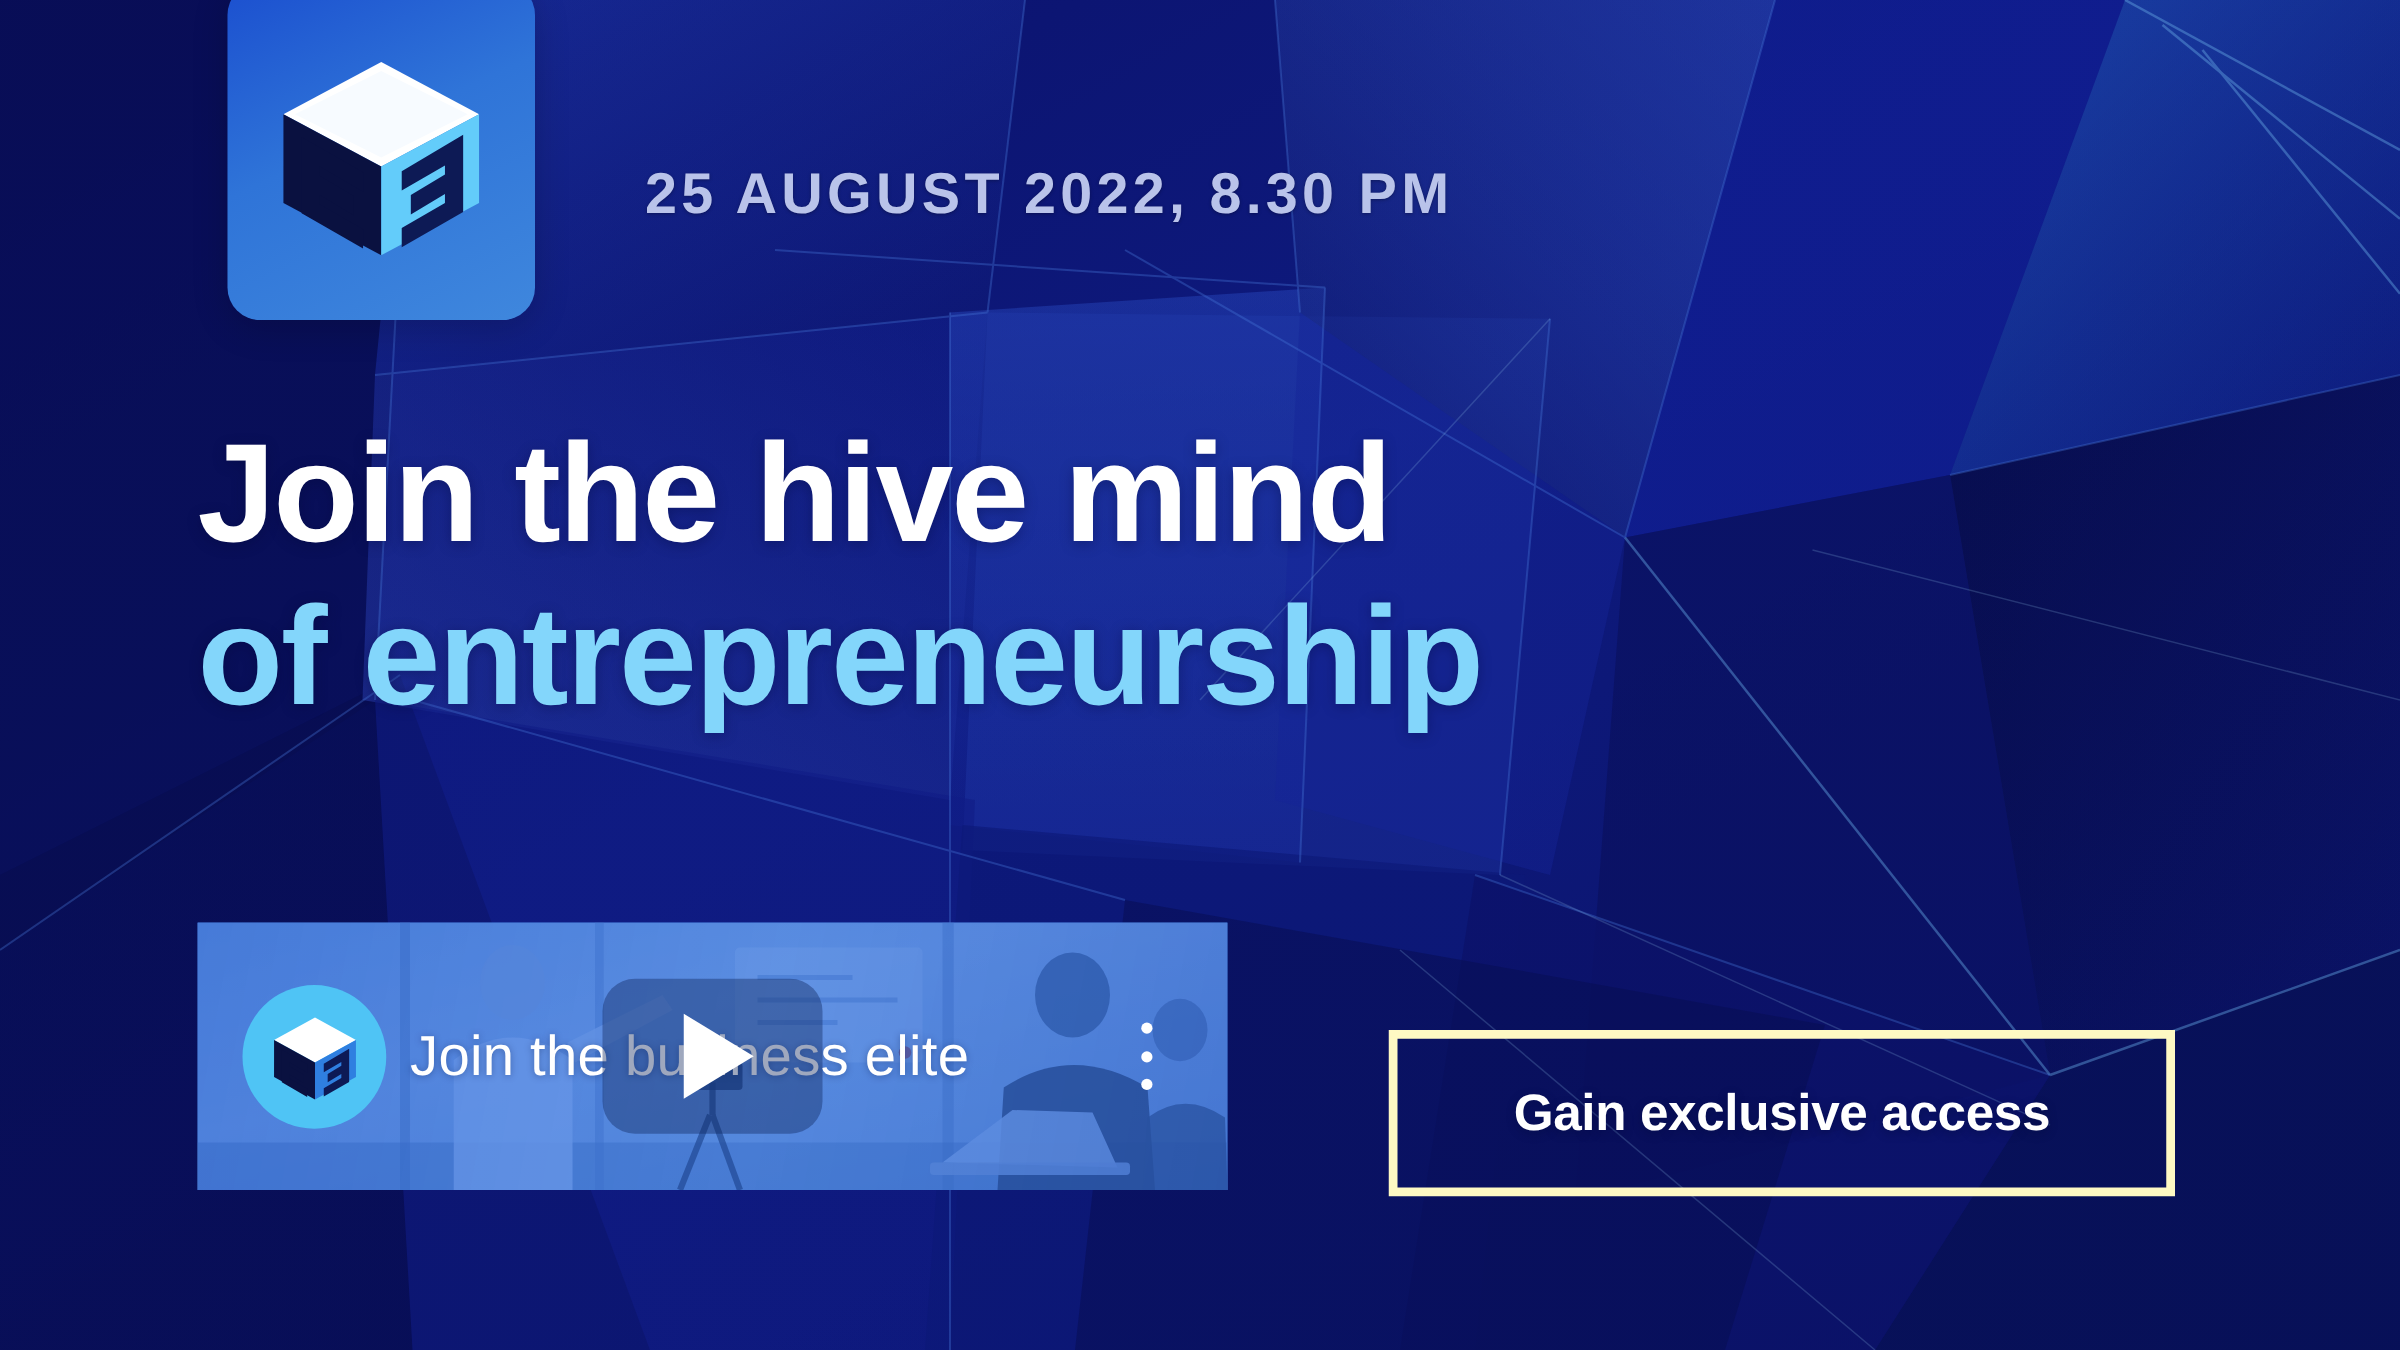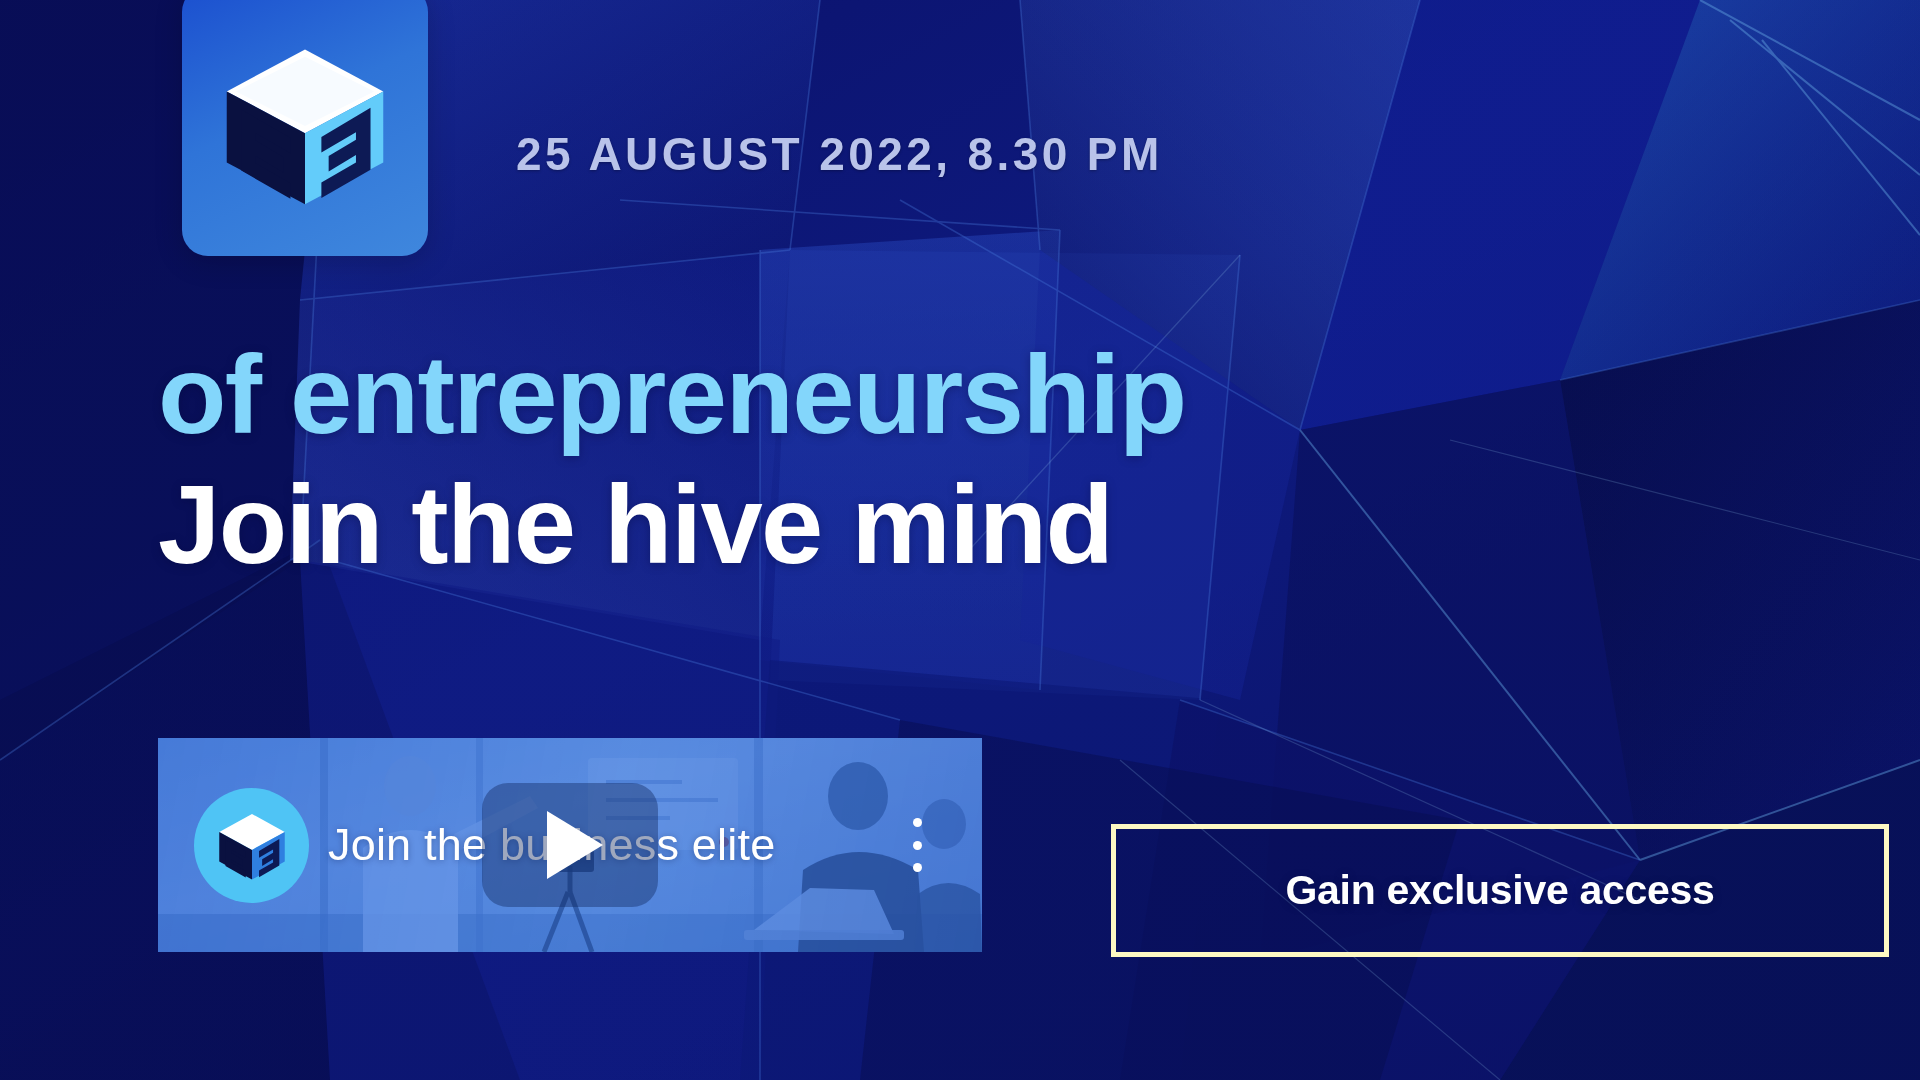--- a/index.html
+++ b/index.html
@@ -179,24 +179,24 @@
     height: 9px;
     border-radius: 50%;
     background: #ffffff;
   }
 
   
   .cta-button {
     position: absolute;
     left: 1111px;
     top: 824px;
-    width: 778px;
+    width: 629px;
     height: 133px;
     box-sizing: border-box;
-    border: 5px solid #fef9c3;
+    border: 7px solid #fef9c3;
     background: transparent;
     display: flex;
     align-items: center;
     justify-content: center;
     cursor: pointer;
   }
   .cta-button .cta-label {
     font-size: 41px;
     font-weight: 800;
     color: #ffffff;
@@ -319,22 +319,22 @@
       <path d="M30,82 L84,113 L84,130 L46,108 L46,116 L76,134 L76,151 L46,133 L46,141 L84,163 L84,180 L30,149 Z" fill="#0a1140"></path>
       <path d="M170,82 L116,113 L116,130 L154,108 L154,116 L124,134 L124,151 L154,133 L154,141 L116,163 L116,180 L170,149 Z" fill="#0a1140" opacity=".0"></path>
 
       <path d="M172,80 L118,112 L118,129 L156,107 L156,115 L126,133 L126,150 L156,132 L156,140 L118,162 L118,179 L172,148 Z" fill="#0d1a55"></path>
     </svg>
   </div>
 
   <div class="date-line">25 AUGUST 2022, 8.30 PM</div>
 
   <div class="headline">
+    <div class="line line-1">Join the hive mind</div>
     <div class="line line-2">of entrepreneurship</div>
-    <div class="line line-1">Join the hive mind</div>
   </div>
 
   <div class="video-card">
 
     <svg class="video-photo" viewBox="0 0 824 214" preserveAspectRatio="none" aria-hidden="true">
       <defs>
         <linearGradient id="ph" x1="0" y1="0" x2="1" y2="1">
           <stop offset="0" stop-color="#9cc3e8"></stop>
           <stop offset="0.4" stop-color="#bed6ee"></stop>
           <stop offset="1" stop-color="#8fb6de"></stop>

